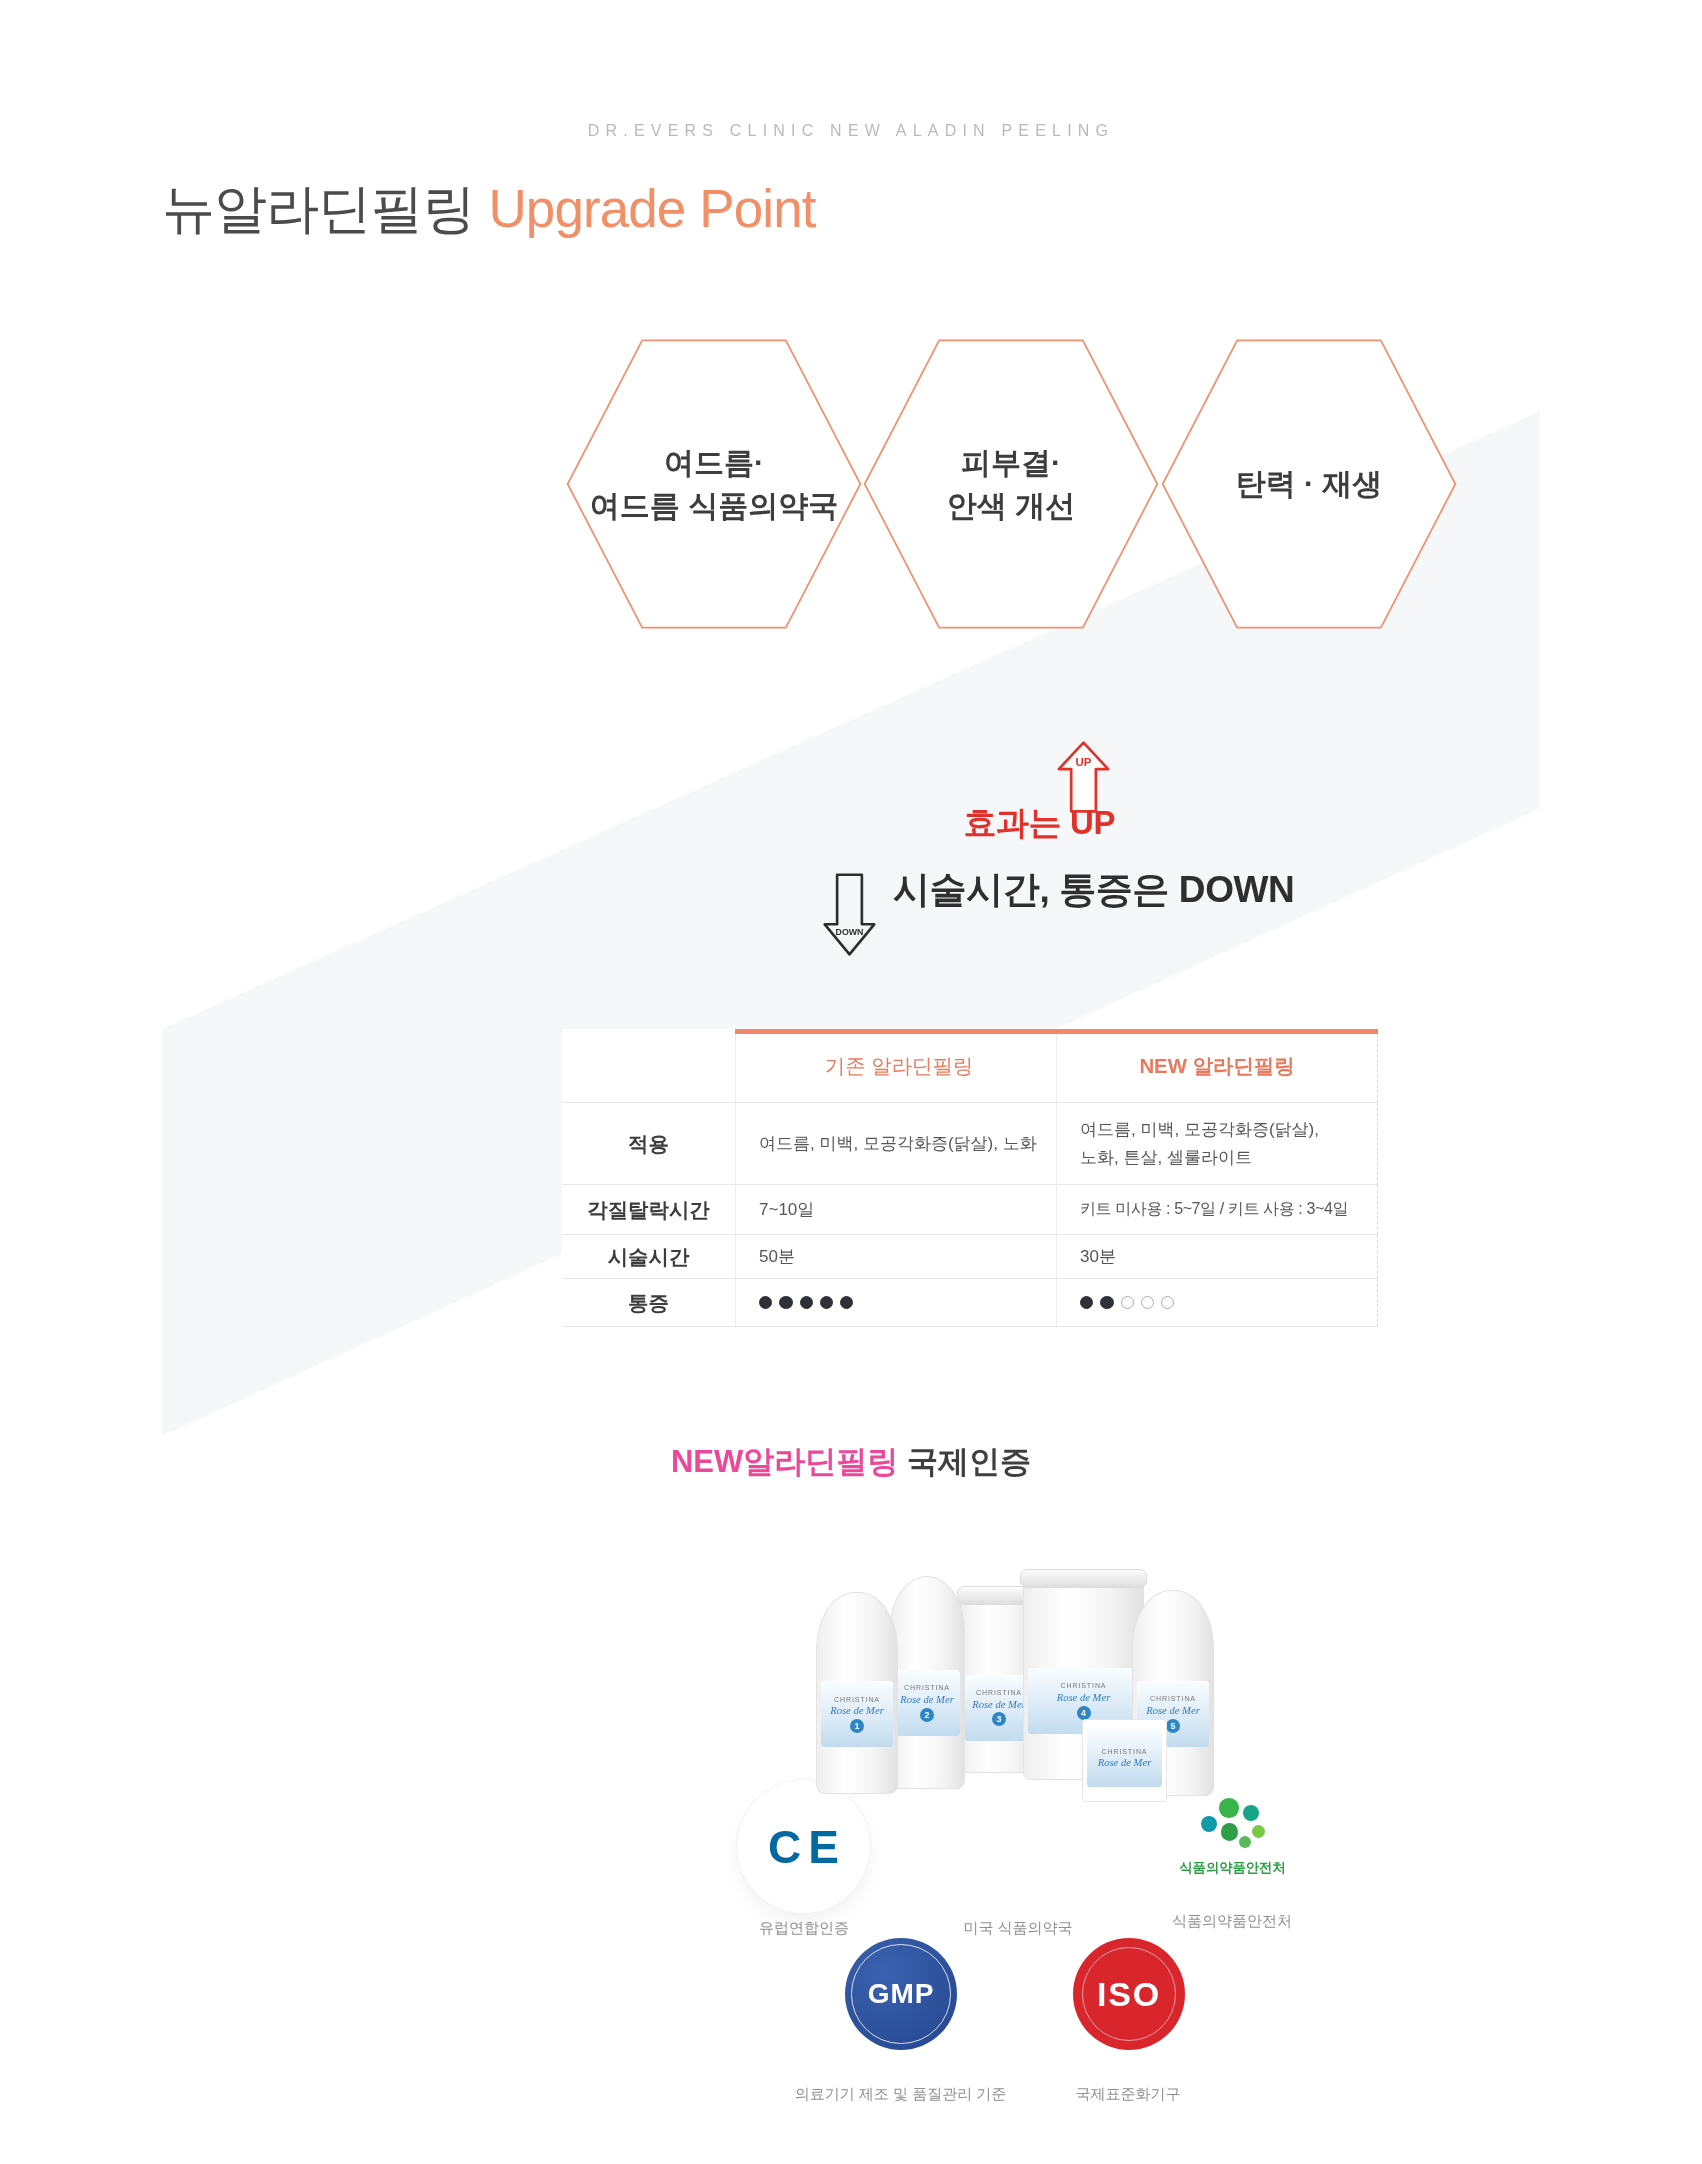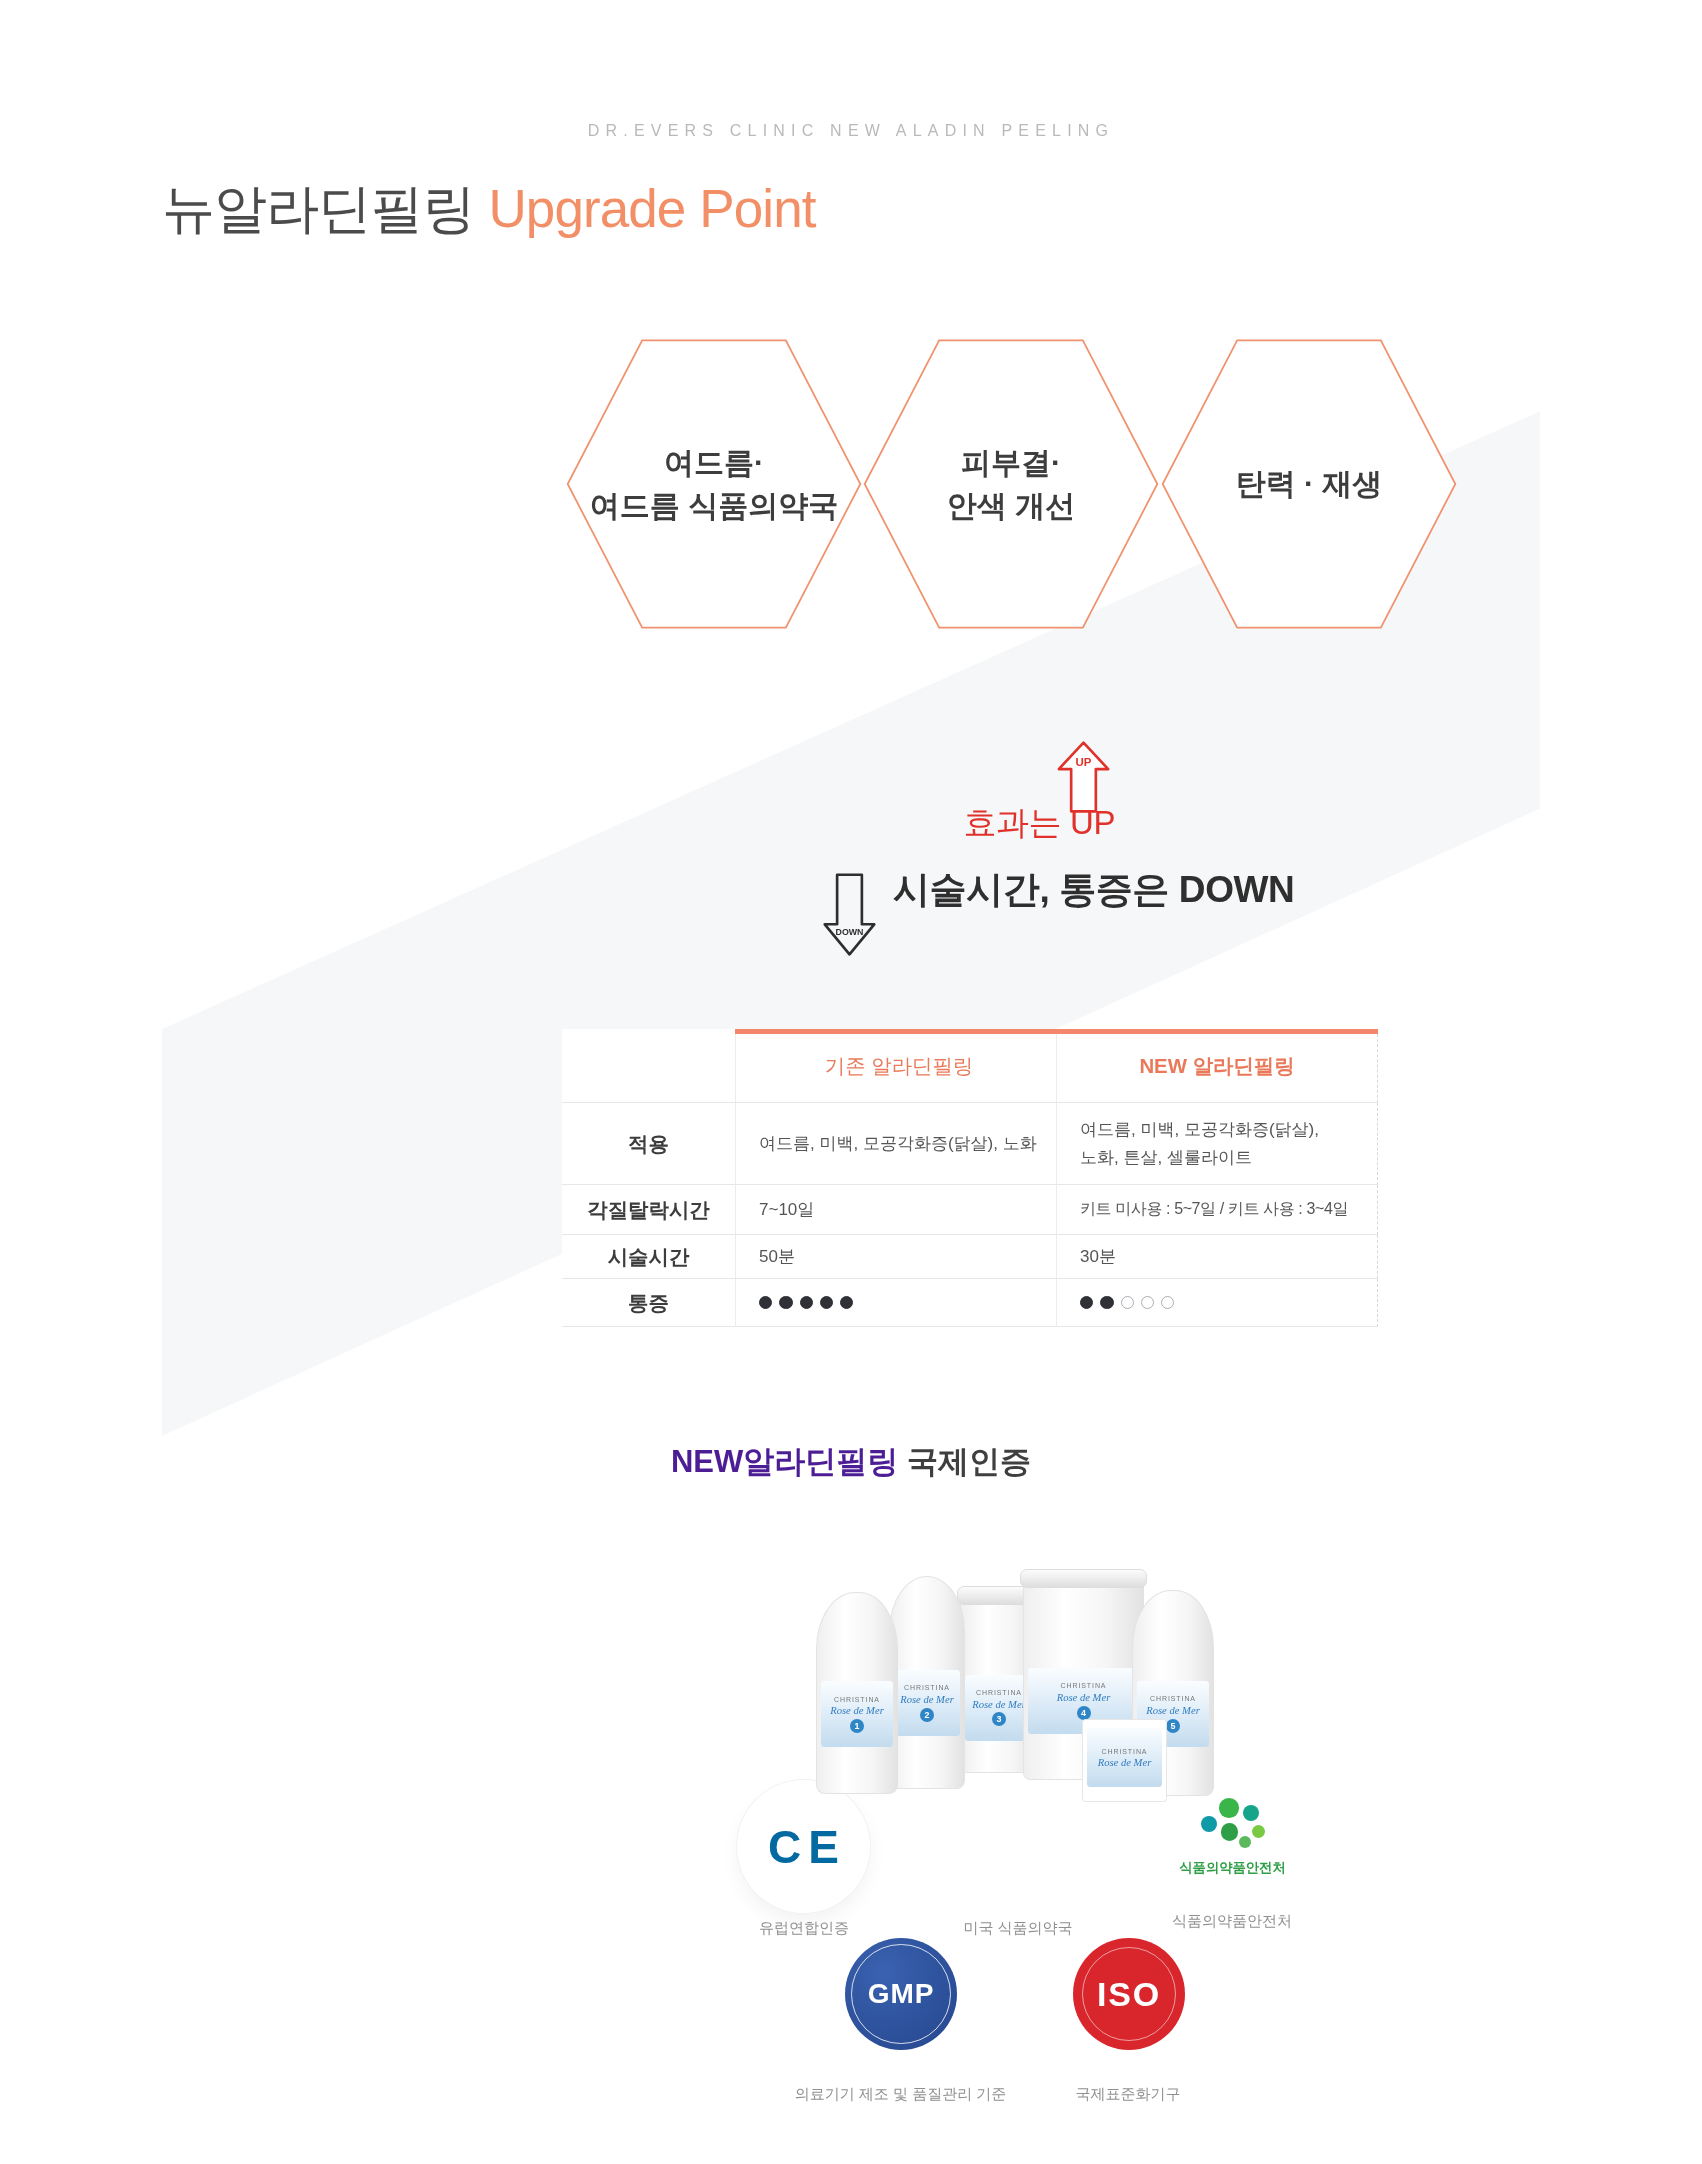--- a/index.html
+++ b/index.html
@@ -33,21 +33,21 @@
   .hex-text {
     position:absolute; inset:0; display:flex; flex-direction:column;
     justify-content:center; align-items:center;
     font-size:30px; font-weight:600; color:#3d3d3d; line-height:1.45; text-align:center;
   }
 
   
   .up-arrow { position:absolute; left:894px; top:740px; width:55px; height:74px; }
   .up-text {
     position:absolute; left:598px; top:801px; width:355px; text-align:right;
-    font-size:33px; font-weight:400; color:#e0312a; letter-spacing:-0.4px;
+    font-size:33px; font-weight:700; color:#e0312a; letter-spacing:-0.4px;
   }
   .down-arrow { position:absolute; left:658px; top:858px; width:59px; height:99px; }
   .down-text {
     position:absolute; left:731px; top:865px;
     font-size:37px; font-weight:600; color:#2f2f2f; letter-spacing:-0.4px;
   }
   .up-arrow text, .down-arrow text { font-family:"Liberation Sans","DejaVu Sans",sans-serif; font-weight:700; }
 
   
   .compare { position:absolute; left:400px; top:1029px; width:816px; background:#ffffff; }
@@ -65,21 +65,21 @@
   .multi { flex-direction:column; align-items:flex-start; justify-content:center; gap:6.2px; line-height:1.25; }
   .dots { display:flex; gap:7px; align-items:center; }
   .dot { width:13.3px; height:13.3px; border-radius:50%; border:1.8px solid #a9adb2; background:transparent; }
   .dot.filled { background:#2f3137; border-color:#2f3137; }
 
   
   .cert-title {
     position:absolute; top:1441px; left:0; width:100%; text-align:center;
     font-size:31px; font-weight:600; color:#3f3f3f;
   }
-  .cert-title .accent { color:#4c1d95; margin-right:8.9px; }
+  .cert-title .accent { color:#ec4899; margin-right:8.9px; }
 
   
   .products { position:absolute; left:654px; top:1559px; width:401px; height:246px; }
   .prod {
     position:absolute;
     background:linear-gradient(90deg,#efefef,#ffffff 35%,#f5f5f5 70%,#e2e2e2);
     border:0.9px solid #e3e3e3;
   }
   .bottle { border-radius:39px 39px 8.9px 8.9px / 57px 57px 8.9px 8.9px; }
   .jar { border-radius:7px; }

